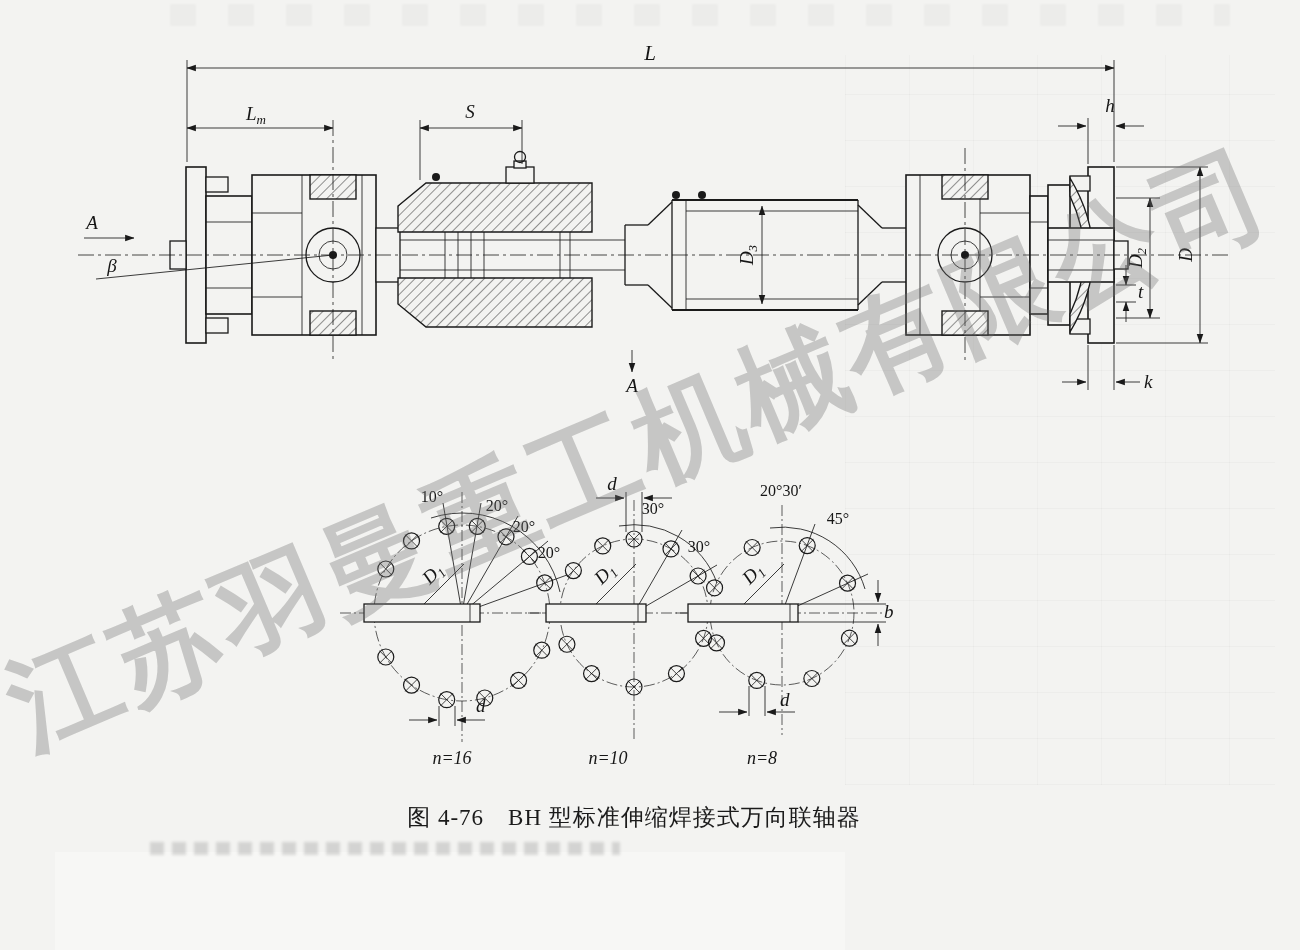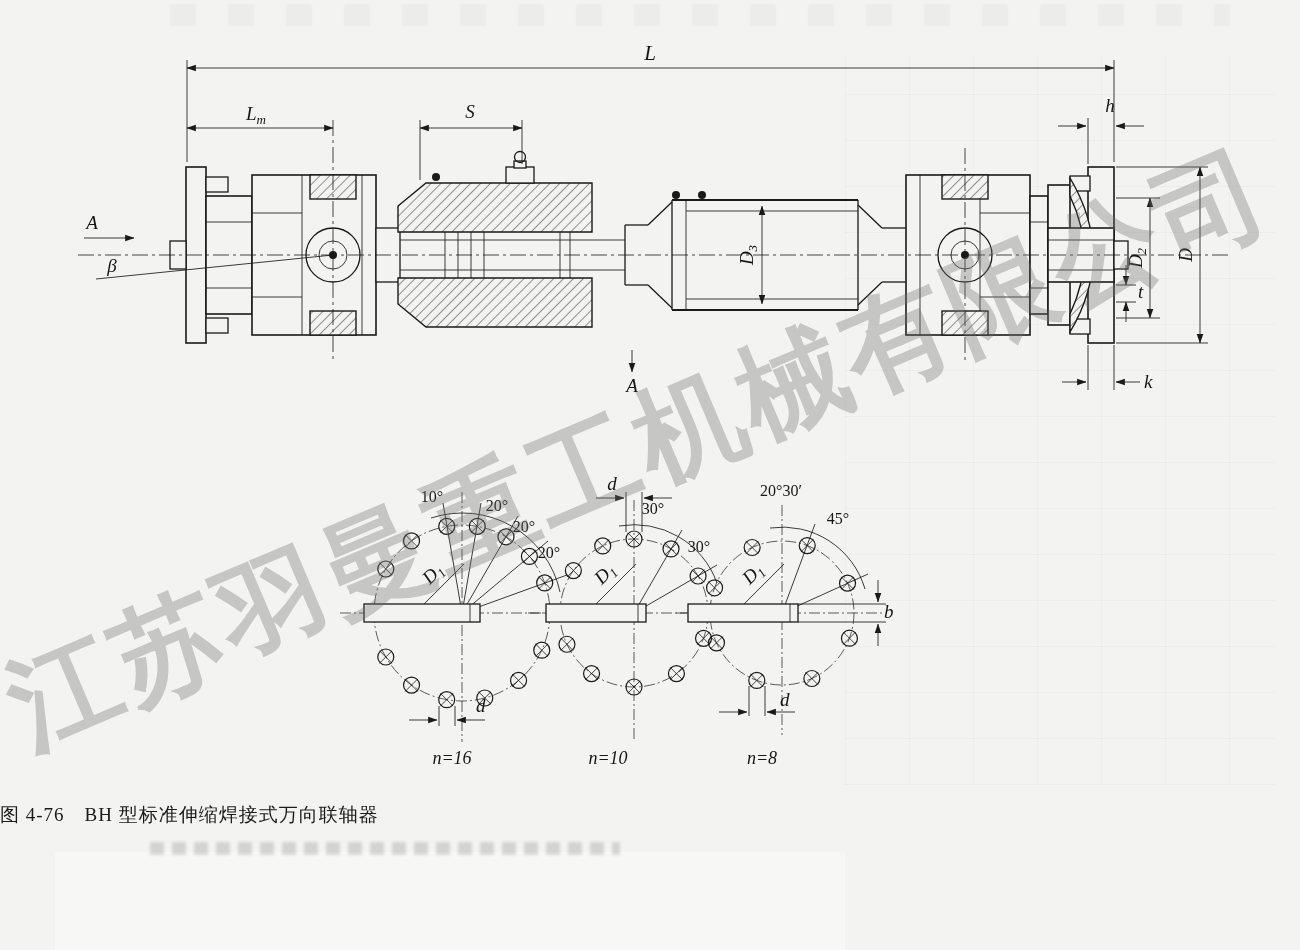--- a/index.html
+++ b/index.html
@@ -20,22 +20,22 @@
     background:repeating-linear-gradient(90deg, rgba(0,0,0,0.06) 0 26px, transparent 26px 58px);
     filter:blur(1px);opacity:.5}
   
   .watermark{position:absolute;left:-40px;top:0;width:1380px;height:950px;
     display:flex;align-items:center;justify-content:center;pointer-events:none;z-index:5}
   .watermark span{display:block;white-space:nowrap;
     transform:rotate(-23deg) translateY(-28px);
     font-size:108px;letter-spacing:5px;font-weight:600;
     color:rgba(110,110,110,0.34);}
   
-  .caption{position:absolute;left:0;top:802px;width:1268px;
-    font-size:19px;color:#1b1b1b;letter-spacing:1px;z-index:4}
+  .caption{position:absolute;left:0;top:802px;width:1268px;text-align:center;
+    font-size:23px;color:#1b1b1b;letter-spacing:1px;z-index:4}
   
   .ghost-line{position:absolute;left:150px;top:842px;width:470px;height:13px;
     background:repeating-linear-gradient(90deg, rgba(60,60,60,.38) 0 14px, transparent 14px 22px);
     filter:blur(1.5px);opacity:.45;pointer-events:none}
   .page-bottom{position:absolute;left:55px;top:852px;width:790px;height:98px;background:#f7f7f5;pointer-events:none}
   
   svg{z-index:2;position:absolute;left:0;top:0}
   svg text{fill:#161616}
   .thick{stroke:#1a1a1a;stroke-width:1.8;fill:none}
   .med{stroke:#1a1a1a;stroke-width:1.3;fill:none}

